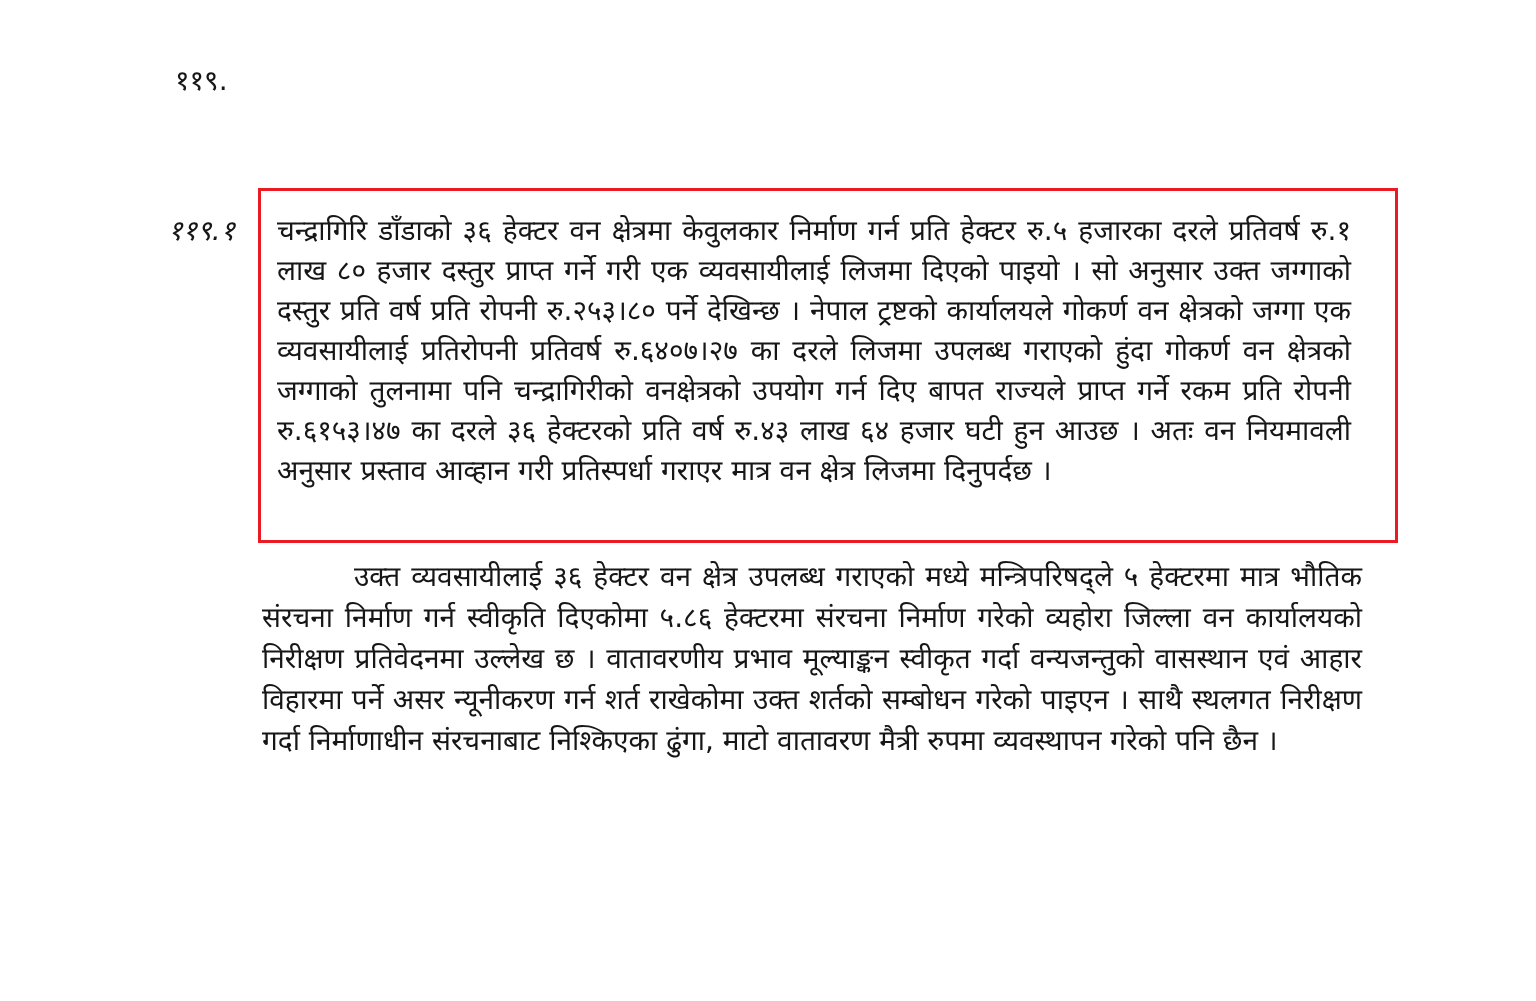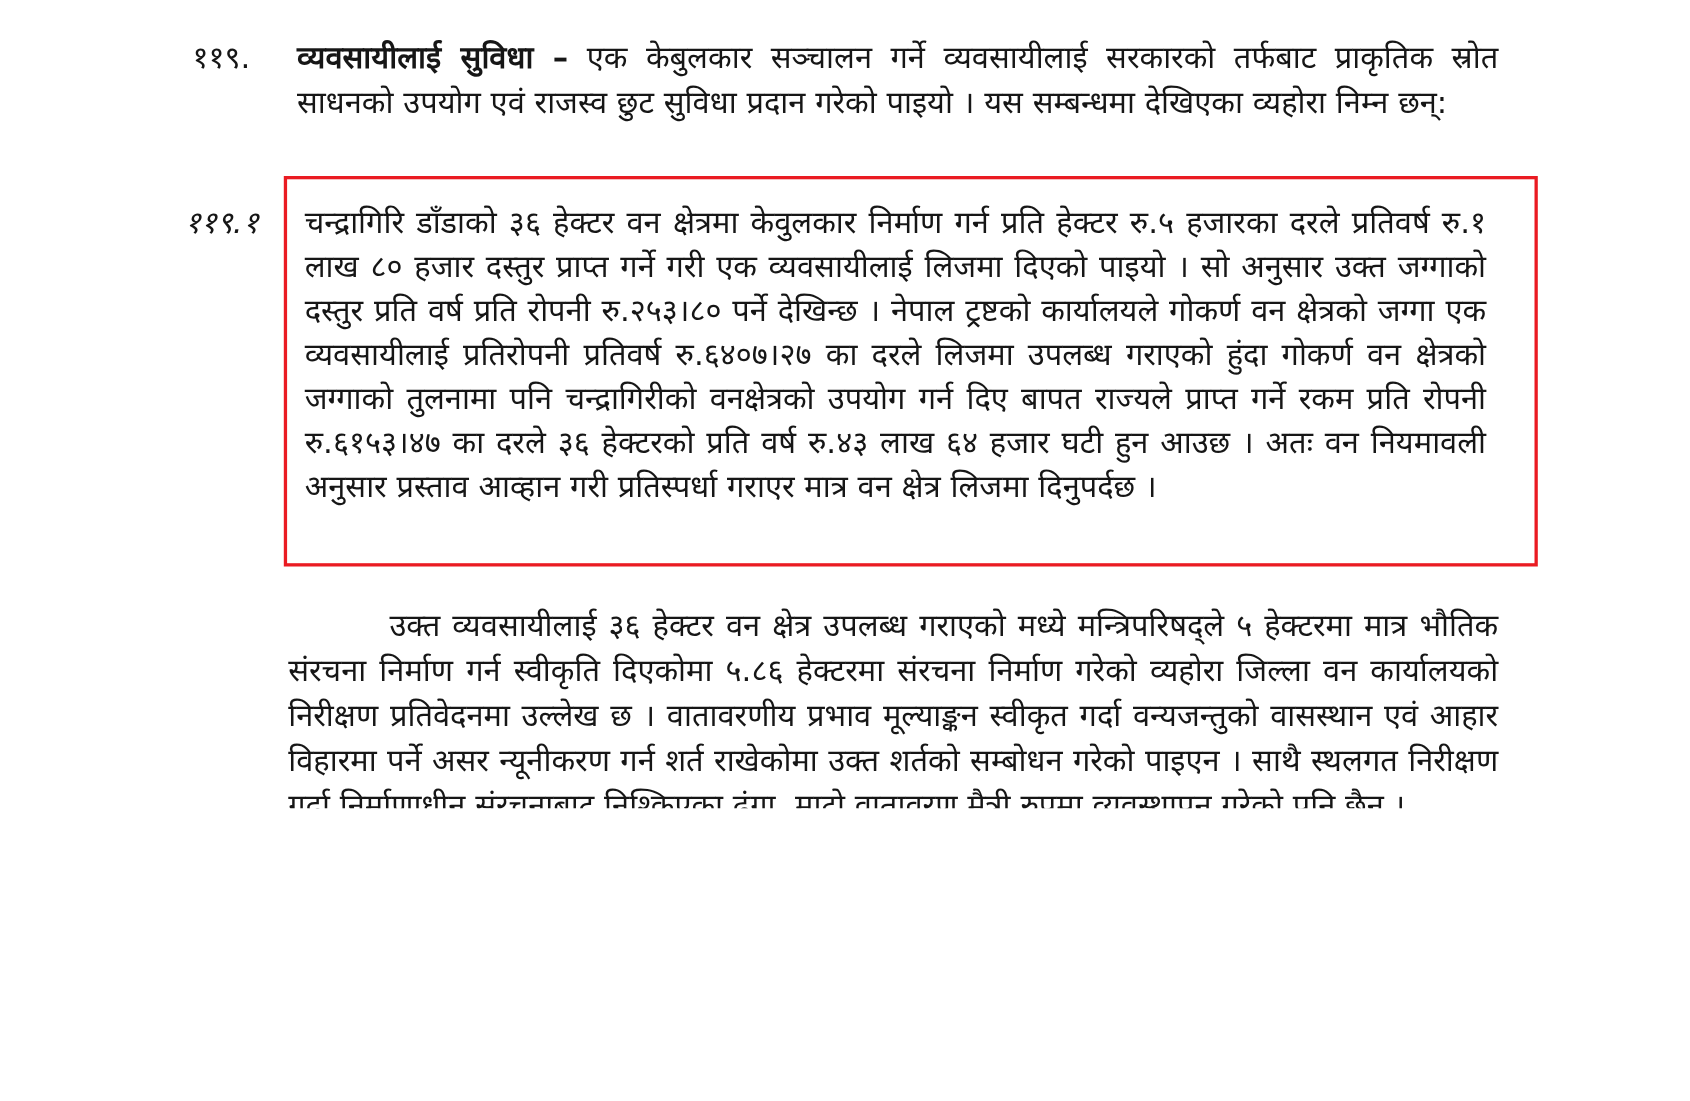--- a/index.html
+++ b/index.html
@@ -3,20 +3,21 @@
 <meta charset="utf-8">
 <style>
   html,body{margin:0;padding:0;}
   .doc{
     position:relative;
     width:1536px;height:735px;
     background:#ffffff;
     font-family:"DejaVu Sans", sans-serif;
     color:#161616;
     overflow:hidden;
+    margin-top:28px;
   }
   .para{
     position:absolute;
     font-size:28px;
     line-height:41px;
     text-align:justify;
   }
   .para-num{
     position:absolute;
     font-size:28px;
@@ -33,21 +34,21 @@
     border:3px solid var(--accent-red,#ea1b22);
     box-sizing:border-box;
     padding:20px 44px 18px 16px;
   }
   .highlight-box .inner{
     font-size:28px;
     line-height:40px;
     text-align:justify;
   }
   .followup{
-    left:262px;top:548px;
+    left:262px;top:528px;
     width:1100px;
     text-indent:92px;
   }
   .footer-rule{
     position:absolute;
     left:173px;top:830px;
     width:1250px;height:4px;
     background:#2d2d2d;
   }
   .footer-pagenum{
@@ -73,23 +74,20 @@
     width:1536px;height:15px;
     background:#ececec;
   }
 </style>
 </head>
 <body>
 
 <div class="doc" style="--accent-red: #ea1b22;">
 
   <div class="para-num" style="left:175px;top:32px;">११९.</div>
-  <div class="para" style="left:270px;top:32px;width:1092px;"><span class="lead-heading">व्यवसायीलाई सुविधा –</span>
-    <span>एक केबुलकार सञ्चालन गर्ने व्यवसायीलाई सरकारको तर्फबाट प्राकृतिक स्रोत साधनको उपयोग एवं राजस्व छुट सुविधा प्रदान गरेको पाइयो । यस सम्बन्धमा देखिएका व्यहोरा निम्न छन्:</span>
-  </div>
 
   <div class="para-num" style="left:168px;top:182px;font-style:italic;">११९.१</div>
 
   <div class="highlight-box">
     <div class="inner">चन्द्रागिरि डाँडाको ३६ हेक्टर वन क्षेत्रमा केवुलकार निर्माण गर्न प्रति हेक्टर रु.५ हजारका दरले प्रतिवर्ष रु.१ लाख ८० हजार दस्तुर प्राप्त गर्ने गरी एक व्यवसायीलाई लिजमा दिएको पाइयो । सो अनुसार उक्त जग्गाको दस्तुर प्रति वर्ष प्रति रोपनी रु.२५३।८० पर्ने देखिन्छ । नेपाल ट्रष्टको कार्यालयले गोकर्ण वन क्षेत्रको जग्गा एक व्यवसायीलाई प्रतिरोपनी प्रतिवर्ष रु.६४०७।२७ का दरले लिजमा उपलब्ध गराएको हुंदा गोकर्ण वन क्षेत्रको जग्गाको तुलनामा पनि चन्द्रागिरीको वनक्षेत्रको उपयोग गर्न दिए बापत राज्यले प्राप्त गर्ने रकम प्रति रोपनी रु.६१५३।४७ का दरले ३६ हेक्टरको प्रति वर्ष रु.४३ लाख ६४ हजार घटी हुन आउछ । अतः वन नियमावली अनुसार प्रस्ताव आव्हान गरी प्रतिस्पर्धा गराएर मात्र वन क्षेत्र लिजमा दिनुपर्दछ ।</div>
   </div>
 
   <div class="para followup">उक्त व्यवसायीलाई ३६ हेक्टर वन क्षेत्र उपलब्ध गराएको मध्ये मन्त्रिपरिषद्ले ५ हेक्टरमा मात्र भौतिक संरचना निर्माण गर्न स्वीकृति दिएकोमा ५.८६ हेक्टरमा संरचना निर्माण गरेको व्यहोरा जिल्ला वन कार्यालयको निरीक्षण प्रतिवेदनमा उल्लेख छ । वातावरणीय प्रभाव मूल्याङ्कन स्वीकृत गर्दा वन्यजन्तुको वासस्थान एवं आहार विहारमा पर्ने असर न्यूनीकरण गर्न शर्त राखेकोमा उक्त शर्तको सम्बोधन गरेको पाइएन । साथै स्थलगत निरीक्षण गर्दा निर्माणाधीन संरचनाबाट निश्किएका ढुंगा, माटो वातावरण मैत्री रुपमा व्यवस्थापन गरेको पनि छैन ।</div>
 
   <div class="footer-rule"></div>

